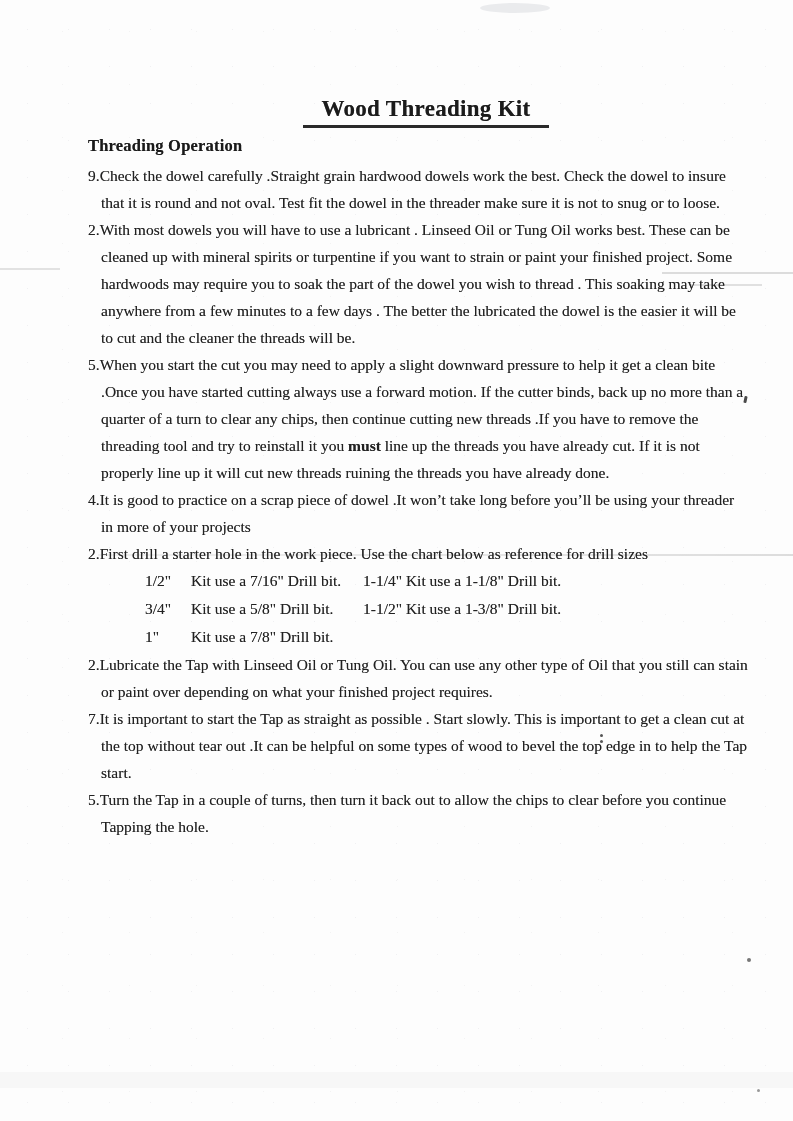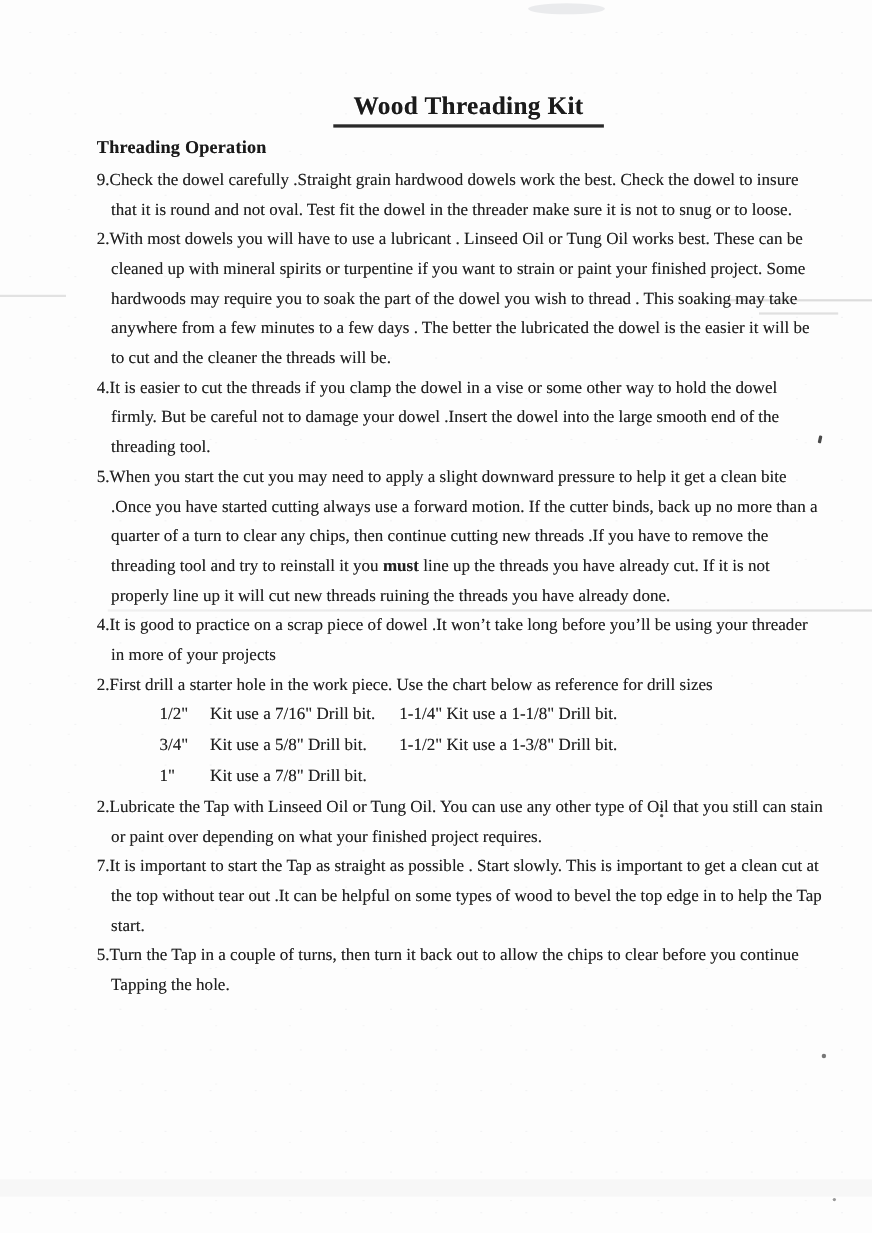--- a/index.html
+++ b/index.html
@@ -8,21 +8,21 @@
     background-color:#fdfdfd;
     background-image:
       radial-gradient(circle, rgba(70,80,100,0.07) 0.6px, transparent 1px),
       radial-gradient(circle, rgba(60,60,60,0.05) 0.6px, transparent 1px);
     background-size:41px 37px, 67px 53px;
     background-position:7px 11px, 29px 5px;
     font-family:"Liberation Serif", serif;
     color:#212121;
   }
   .content{position:absolute;left:88px;top:0;width:660px;}
-  .title-wrap{text-align:center;padding-top:84px;}
+  .title-wrap{text-align:center;padding-top:84px;margin-top:12px;}
   .doc-title{
     font-size:23px;font-weight:bold;letter-spacing:0.3px;
     border-bottom:3px solid #2a2a2a;padding:0 18px 4px 18px;
     position:relative;left:8px;color:#1b1b1b;
     text-shadow:0 0 0.6px rgba(20,20,20,0.6);
   }
   .section-heading{
     font-size:16.5px;font-weight:bold;margin:14px 0 6px 0;
     color:#1a1a1a;letter-spacing:0.2px;
     text-shadow:0 0 0.5px rgba(20,20,20,0.55);
@@ -74,21 +74,20 @@
   <div class="content">
 
     <div class="title-wrap">
       <span class="doc-title">Wood Threading Kit</span>
     </div>
 
     <div class="section-heading">Threading Operation</div>
 
     <div class="item">9.Check the dowel carefully .Straight grain hardwood dowels work the best. Check the dowel to insure that it is round and not oval. Test fit the dowel in the threader make sure it is not to snug or to loose.</div>
     <div class="item">2.With most dowels you will have to use a lubricant . Linseed Oil or Tung Oil works best. These can be cleaned up with mineral spirits or turpentine if you want to strain or paint your finished project. Some hardwoods may require you to soak the part of the dowel you wish to thread . This soaking may take anywhere from a few minutes to a few days . The better the lubricated the dowel is the easier it will be to cut and the cleaner the threads will be.</div>
-    <div class="item">4.It is easier to cut the threads if you clamp the dowel in a vise or some other way to hold the dowel firmly. But be careful not to damage your dowel .Insert the dowel into the large smooth end of the threading tool.</div>
     <div class="item"><span>5.When you start the cut you may need to apply a slight downward pressure to help it get a clean bite .Once you have started cutting always use a forward motion. If the cutter binds, back up no more than a quarter of a turn to clear any chips, then continue cutting new threads .If you have to remove the threading tool and try to reinstall it you </span><b>must</b><span> line up the threads you have already cut. If it is not properly line up it will cut new threads ruining the threads you have already done.</span></div>
     <div class="item">4.It is good to practice on a scrap piece of dowel .It won’t take long before you’ll be using your threader in more of your projects</div>
 
 
     <div class="item">2.First drill a starter hole in the work piece. Use the chart below as reference for drill sizes</div>
 
     <div class="chart">
       <span class="chart-row"><span class="cell-left"><span class="size">1/2"</span><span>Kit use a 7/16" Drill bit.</span></span><span class="cell-right">1-1/4" Kit use a 1-1/8" Drill bit.</span></span>
       <span class="chart-row"><span class="cell-left"><span class="size">3/4"</span><span>Kit use a 5/8" Drill bit.</span></span><span class="cell-right">1-1/2" Kit use a 1-3/8" Drill bit.</span></span>
       <span class="chart-row"><span class="cell-left"><span class="size">1"</span><span>Kit use a 7/8" Drill bit.</span></span><span class="cell-right"></span></span>

